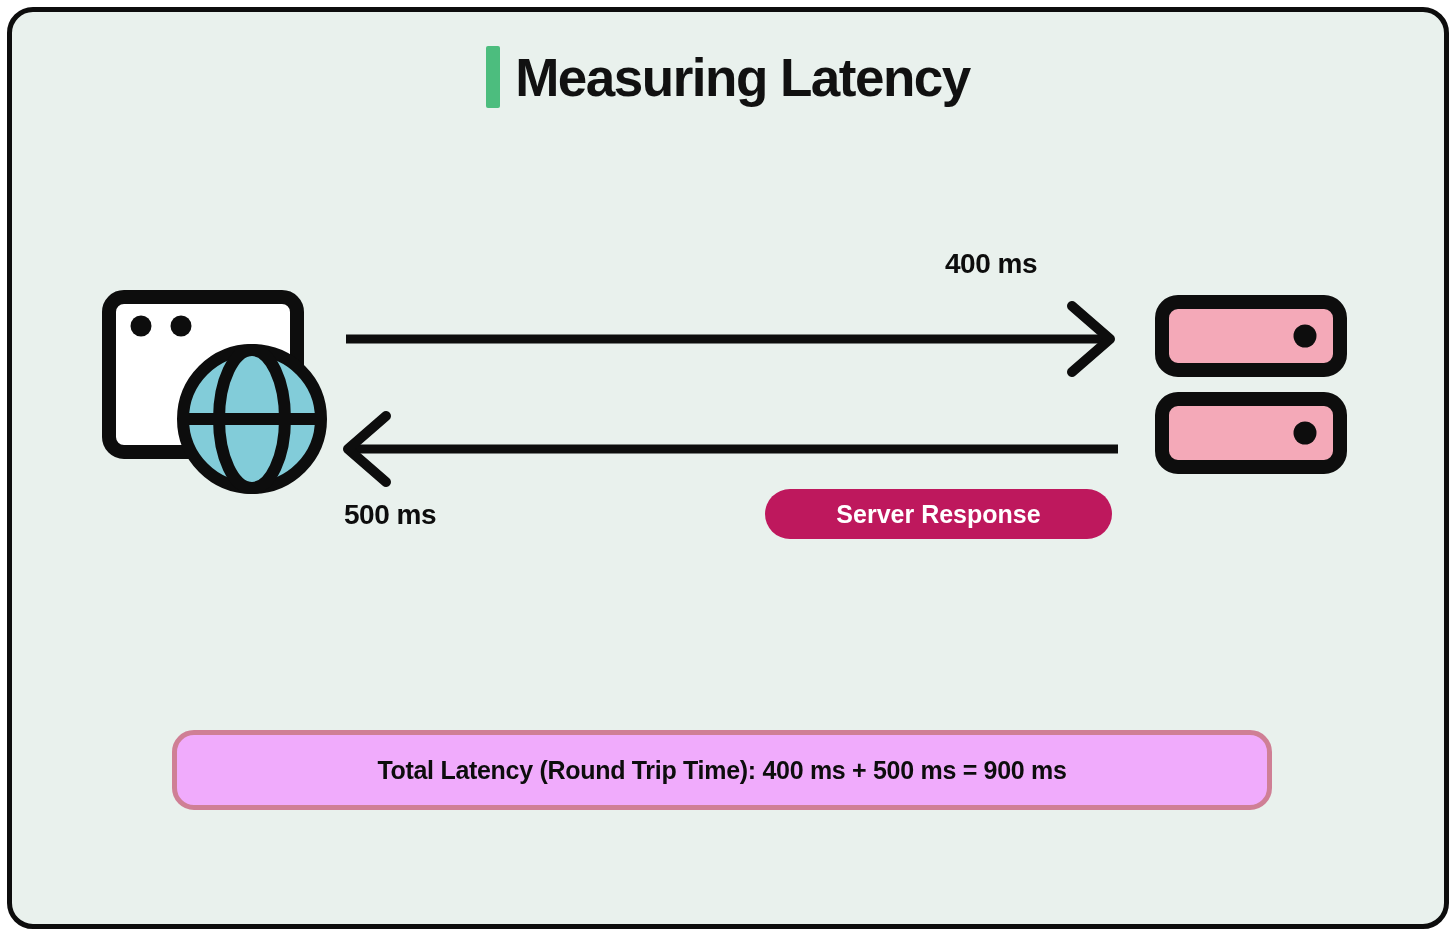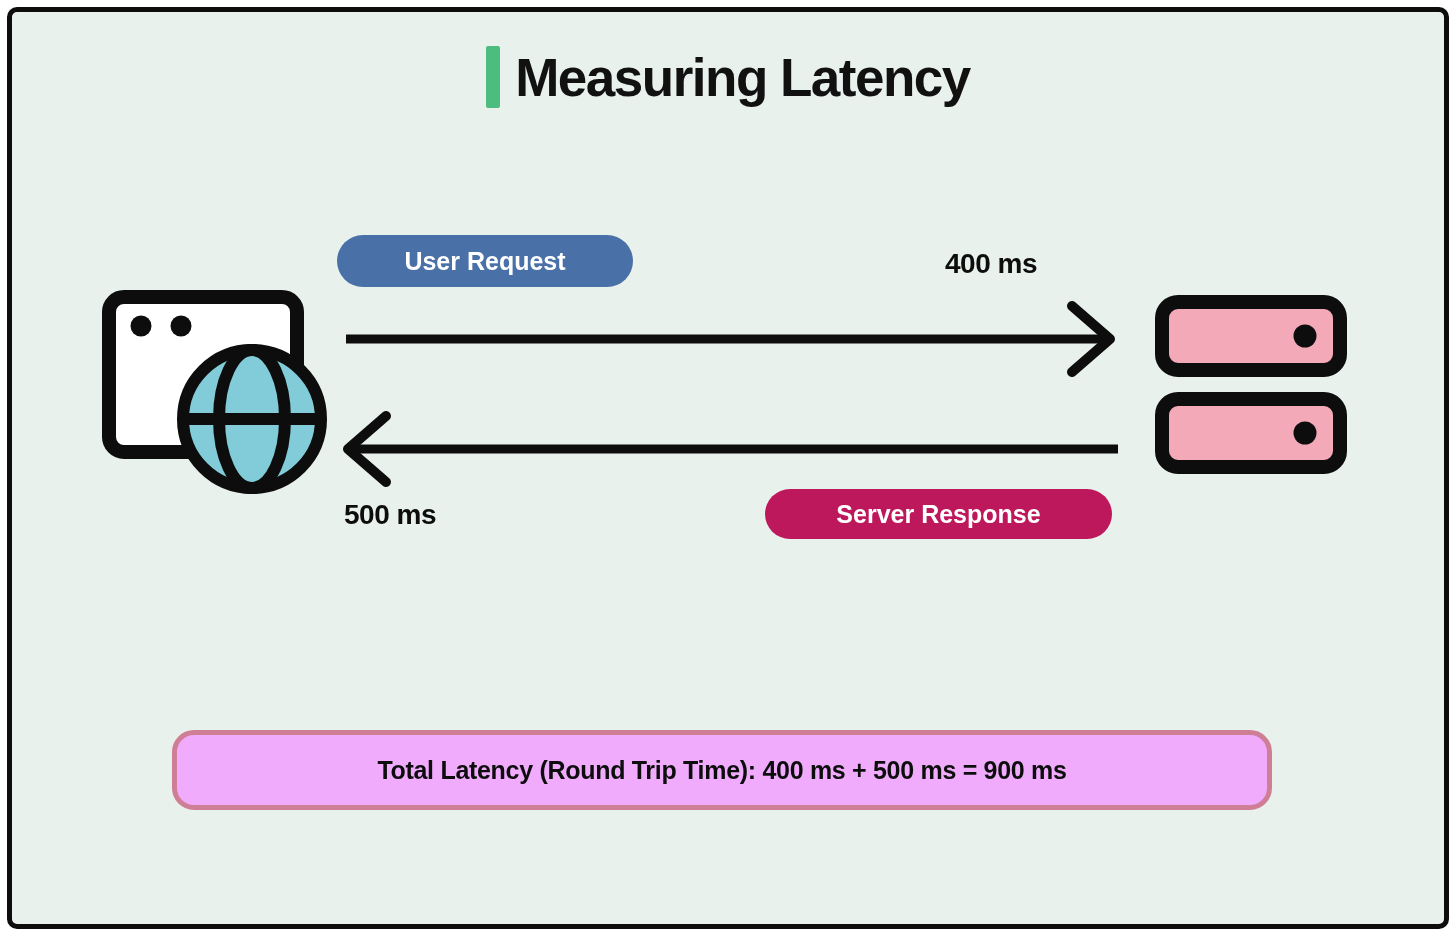--- a/index.html
+++ b/index.html
@@ -11,21 +11,21 @@
   }
   .canvas {
     position: relative;
     width: 1456px; height: 936px;
   }
   .frame {
     position: absolute;
     left: 7px; top: 7px; right: 7px; bottom: 7px;
     background: #e9f1ed;
     border: 5px solid #0d0d0d;
-    border-radius: 10px;
+    border-radius: 26px;
   }
   
   .title-row {
     position: absolute;
     left: 0; right: 0; top: 34px;
     display: flex;
     justify-content: center;
     align-items: center;
     gap: 15px;
   }
@@ -132,23 +132,20 @@
     <svg class="abs arrow-request" width="780" height="80" viewBox="0 0 780 80">
       <line x1="4" y1="40" x2="762" y2="40" stroke="#0d0d0d" stroke-width="9" stroke-linecap="butt"></line>
       <polyline points="730,7 768,40 730,73" fill="none" stroke="#0d0d0d" stroke-width="10" stroke-linecap="round" stroke-linejoin="round"></polyline>
     </svg>
 
     <svg class="abs arrow-response" width="786" height="80" viewBox="0 0 786 80">
       <line x1="782" y1="40" x2="18" y2="40" stroke="#0d0d0d" stroke-width="9" stroke-linecap="butt"></line>
       <polyline points="50,7 12,40 50,73" fill="none" stroke="#0d0d0d" stroke-width="10" stroke-linecap="round" stroke-linejoin="round"></polyline>
     </svg>
 
-    <div class="abs badge badge-request">
-      <span>User Request</span>
-    </div>
     <div class="abs latency-label latency-request">400 ms</div>
 
     <div class="abs badge badge-response">
       <span>Server Response</span>
     </div>
     <div class="abs latency-label latency-response">500 ms</div>
 
     <div class="abs summary-box">
       <div class="summary-text">Total Latency (Round Trip Time): 400 ms + 500 ms = 900 ms</div>
     </div>

